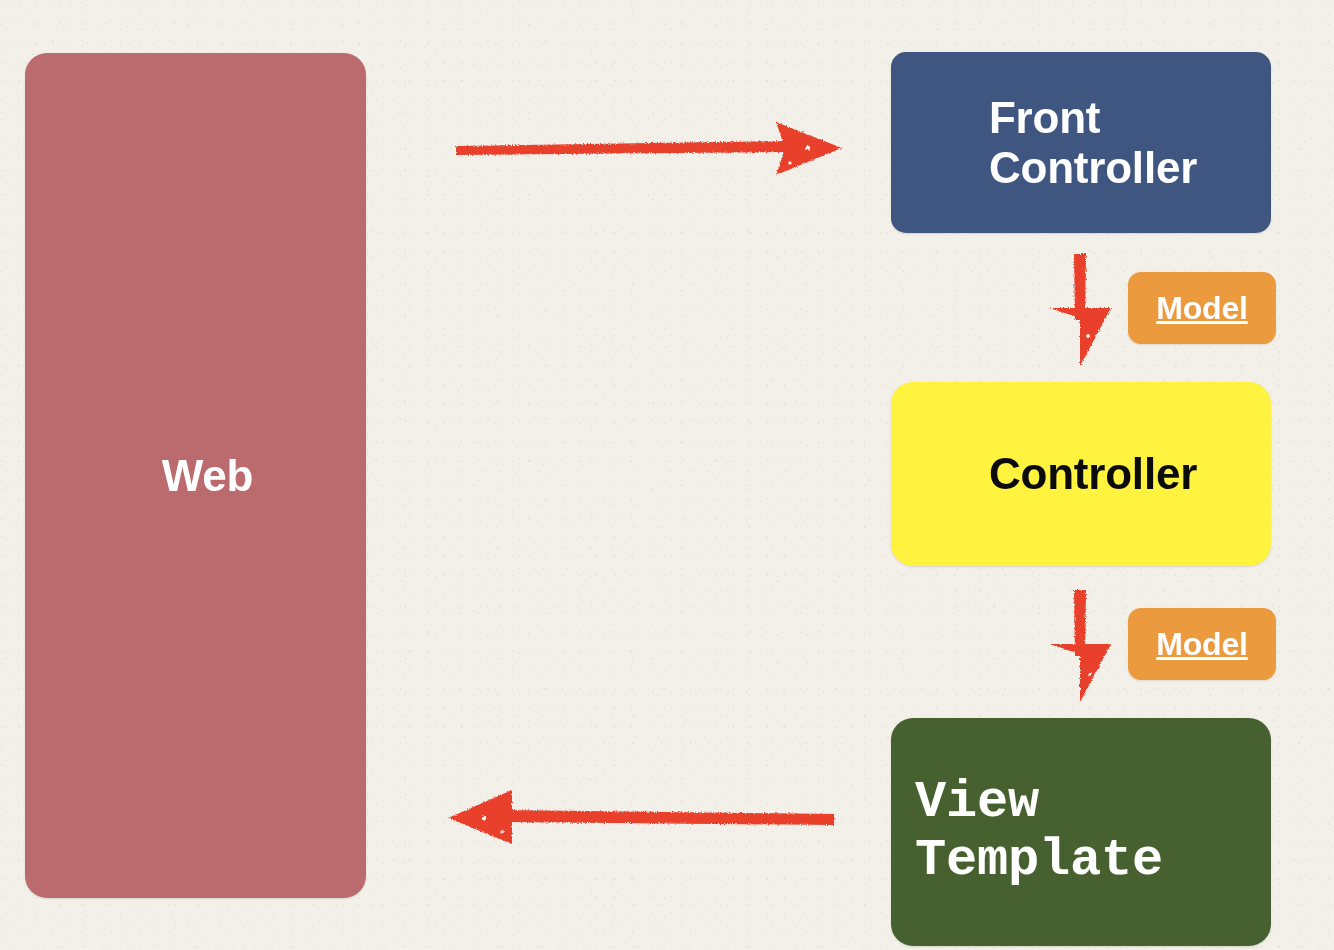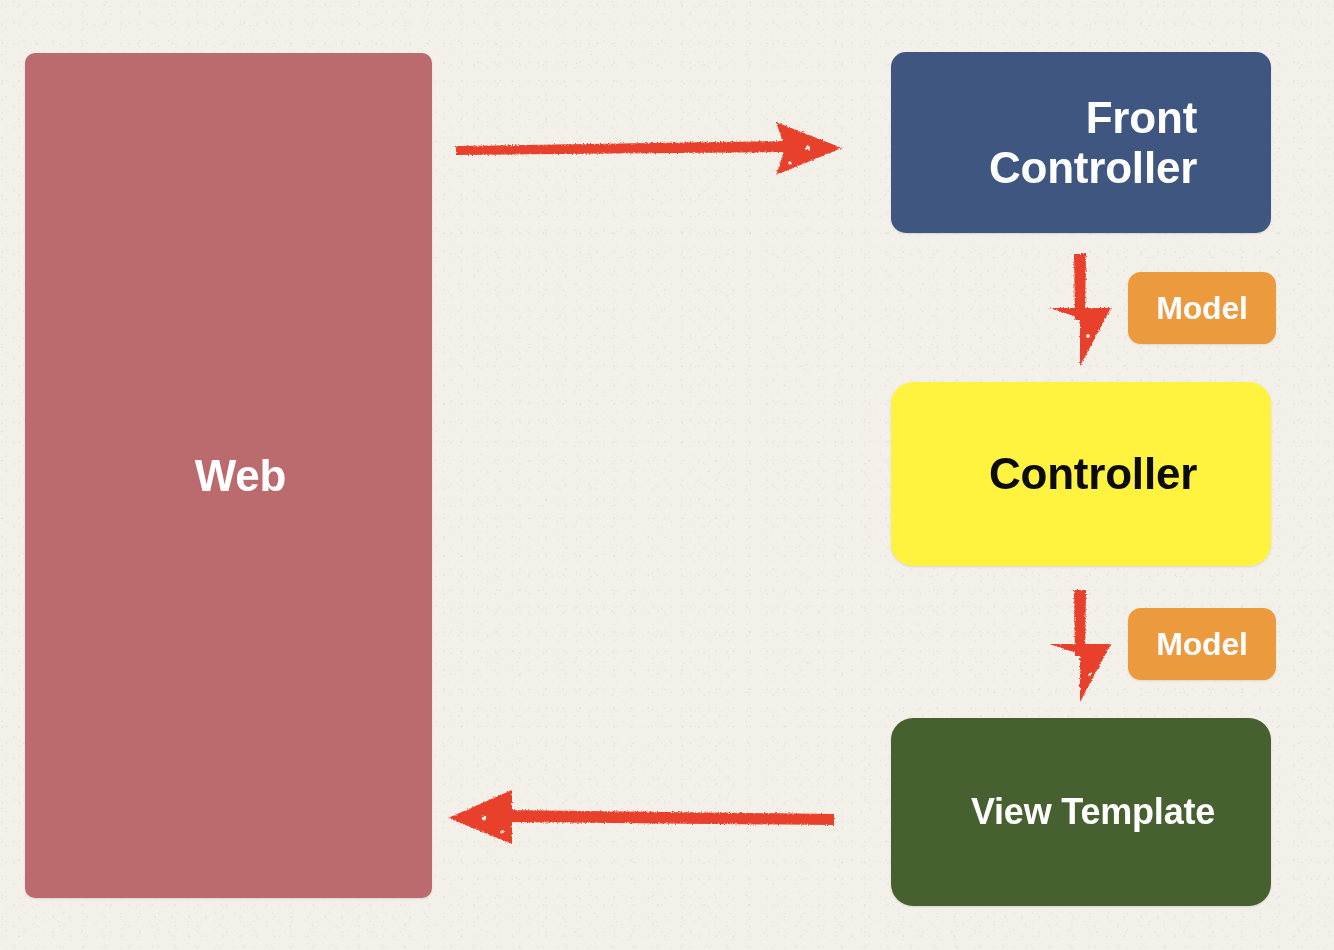--- a/index.html
+++ b/index.html
@@ -37,36 +37,36 @@
       radial-gradient(circle at 47% 41%, rgba(190,185,172,0.22) 0.5px, transparent 1.0px),
       radial-gradient(circle at 7%  88%, rgba(165,160,146,0.26) 0.6px, transparent 1.1px);
     background-size: 17px 19px, 23px 21px, 19px 17px, 29px 27px, 13px 15px, 31px 29px;
   }
 
   .node {
     position: absolute;
     display: flex;
     align-items: center;
     justify-content: center;
-    text-align: right;
+    text-align: left;
     box-sizing: border-box;
     font-weight: bold;
     line-height: 1.12;
     letter-spacing: -0.2px;
     box-shadow: 0 1px 2px rgba(90,85,75,0.16);
     padding-left: 24px;
   }
 
   #node-web-browser {
     left: 25px;
     top: 53px;
-    width: 407px;
+    width: 341px;
     height: 845px;
     background: #bb6a6e;
-    border-radius: 10px;
+    border-radius: 22px;
     color: #ffffff;
     font-size: 44px;
   }
 
   #node-front-controller {
     left: 891px;
     top: 52px;
     width: 380px;
     height: 181px;
     background: #3f5680;
@@ -83,40 +83,42 @@
     background: #fff33f;
     border-radius: 22px;
     color: #0b0b0b;
     font-size: 44px;
   }
 
   #node-view-template {
     left: 891px;
     top: 718px;
     width: 380px;
-    height: 188px;
+    height: 228px;
     background: #47602f;
     border-radius: 22px;
     color: #ffffff;
-    font-size: 36px;
+    font-size: 52px;
+    font-family: Liberation Mono, monospace;
   }
 
   .badge {
     position: absolute;
     display: flex;
     align-items: center;
     justify-content: center;
     background: #ec9a3e;
     color: #ffffff;
     border-radius: 13px;
     font-weight: bold;
     font-size: 32px;
     letter-spacing: -0.2px;
     box-sizing: border-box;
     box-shadow: 0 1px 2px rgba(90,85,75,0.14);
+    text-decoration: underline;
   }
 
   #badge-model-1 { left: 1128px; top: 272px; width: 148px; height: 72px; }
   #badge-model-2 { left: 1128px; top: 608px; width: 148px; height: 72px; }
 
   .arrow-svg {
     position: absolute;
     pointer-events: none;
   }
 

